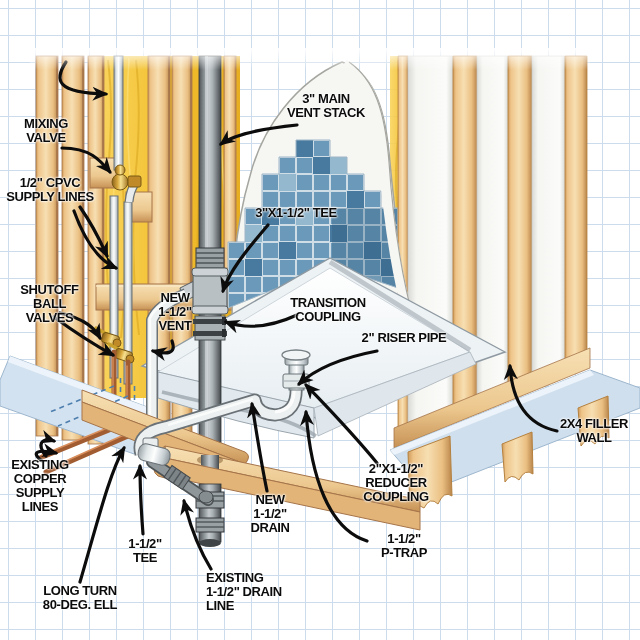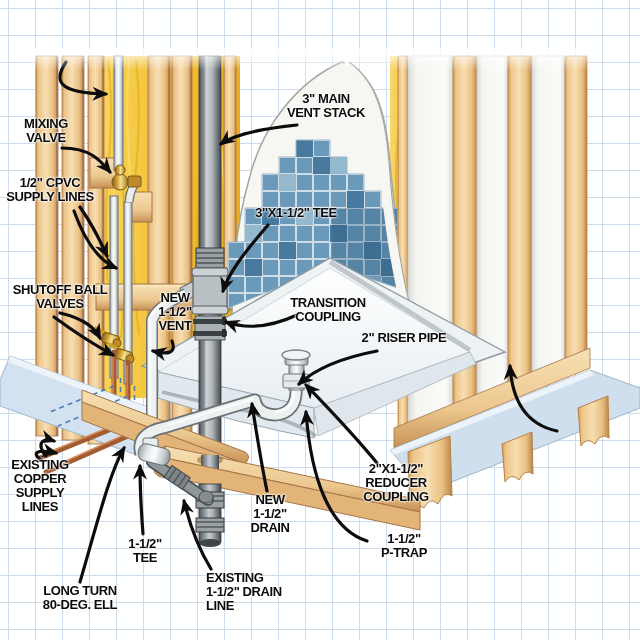--- a/index.html
+++ b/index.html
@@ -381,31 +381,33 @@
   </g>
 
   <rect x="30" y="48" width="560" height="22" fill="url(#fadeT)"></rect>
 </svg>
 
 <div class="labels">
   <div class="lbl" style="left:18px;top:117px;width:56px;">MIXING
 VALVE</div>
   <div class="lbl" style="left:2px;top:176px;width:96px;">1/2" CPVC
 SUPPLY LINES</div>
-  <div class="lbl" style="left:8px;top:283px;width:104px;">SHUTOFF BALL
+  <div class="lbl" style="left:8px;top:283px;width:83px;">SHUTOFF BALL
 VALVES</div>
   <div class="lbl" style="left:150px;top:291px;width:50px;">NEW
 1-1/2"
 VENT</div>
   <div class="lbl" style="left:280px;top:92px;width:92px;">3" MAIN
 VENT STACK</div>
   <div class="lbl" style="left:246px;top:206px;width:100px;">3"X1-1/2" TEE</div>
   <div class="lbl" style="left:284px;top:296px;width:88px;">TRANSITION
 COUPLING</div>
   <div class="lbl" style="left:352px;top:331px;width:104px;">2" RISER PIPE</div>
+  <div class="lbl" style="left:550px;top:417px;width:88px;">2X4 FILLER
+WALL</div>
   <div class="lbl" style="left:4px;top:458px;width:72px;">EXISTING
 COPPER
 SUPPLY
 LINES</div>
   <div class="lbl" style="left:34px;top:584px;width:92px;">LONG TURN
 80-DEG. ELL</div>
   <div class="lbl" style="left:120px;top:537px;width:50px;">1-1/2"
 TEE</div>
   <div class="lbl ta-l" style="left:206px;top:571px;width:96px;">EXISTING
 1-1/2" DRAIN

